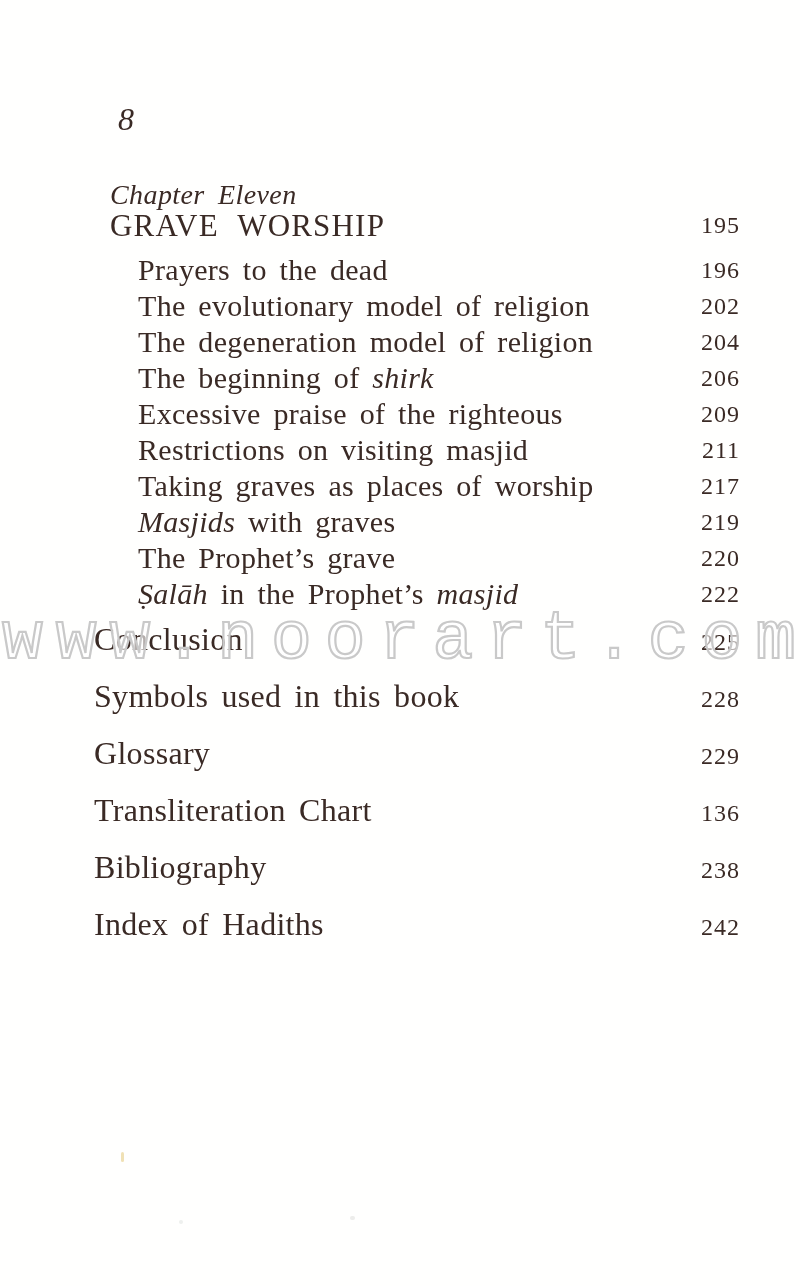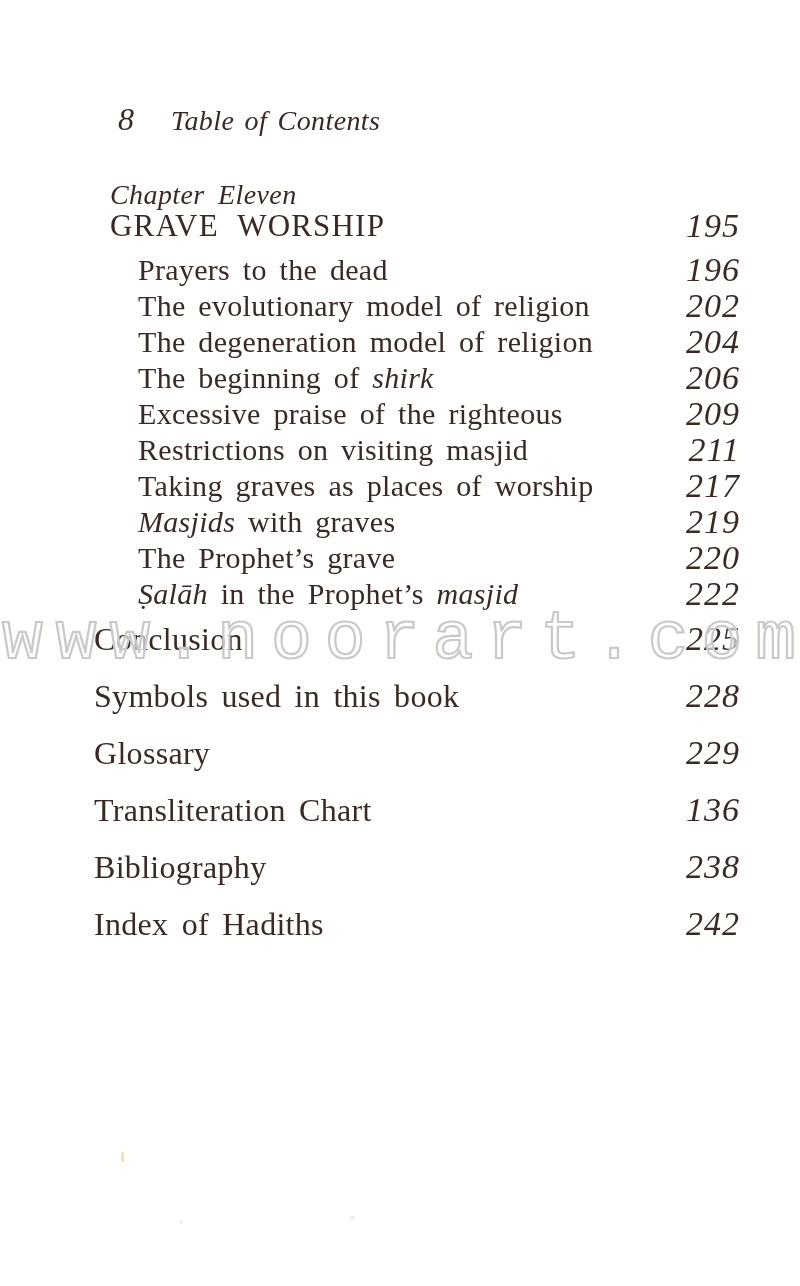--- a/index.html
+++ b/index.html
@@ -44,21 +44,21 @@
   .it { font-style:italic; }
 
   
   .sections { position:absolute; top:622px; left:94px; right:60px; }
   .section-row {
     display:flex; justify-content:space-between; align-items:baseline;
     height:57px; font-size:32px; line-height:34px;
     letter-spacing:0.3px; word-spacing:5px;
   }
 
-  .pg { font-size:34px; letter-spacing:1px;font-style:italic; }
+  .pg { font-size:24px; letter-spacing:1px; }
 
   
   .watermark {
     position:absolute; top:604px; left:2px; width:800px;
     font-family:"Liberation Mono", monospace;
     font-size:68px; line-height:72px; letter-spacing:13px;
     color:rgba(255,255,255,0.62);
     -webkit-text-stroke:2.2px var(--wm);
     white-space:nowrap;
     z-index:5;
@@ -71,21 +71,20 @@
   .speck-b { left:350px; top:1216px; width:5px; height:4px; background:#ededeb; }
   .speck-c { left:179px; top:1220px; width:4px; height:4px; background:#eef0ee; }
 </style>
 </head>
 <body style="--ink: #3a2a25; --wm: #c9c9c9;">
 
 <div class="page">
 
   <div class="running-head">
     <span class="folio">8</span>
-    <span class="head-title">Table of Contents</span>
   </div>
 
   <div class="chapter">
     <div class="chapter-label">Chapter Eleven</div>
     <div class="chapter-row">
       <span class="chapter-title">GRAVE WORSHIP</span>
       <span class="pg">195</span>
     </div>
   </div>
 

